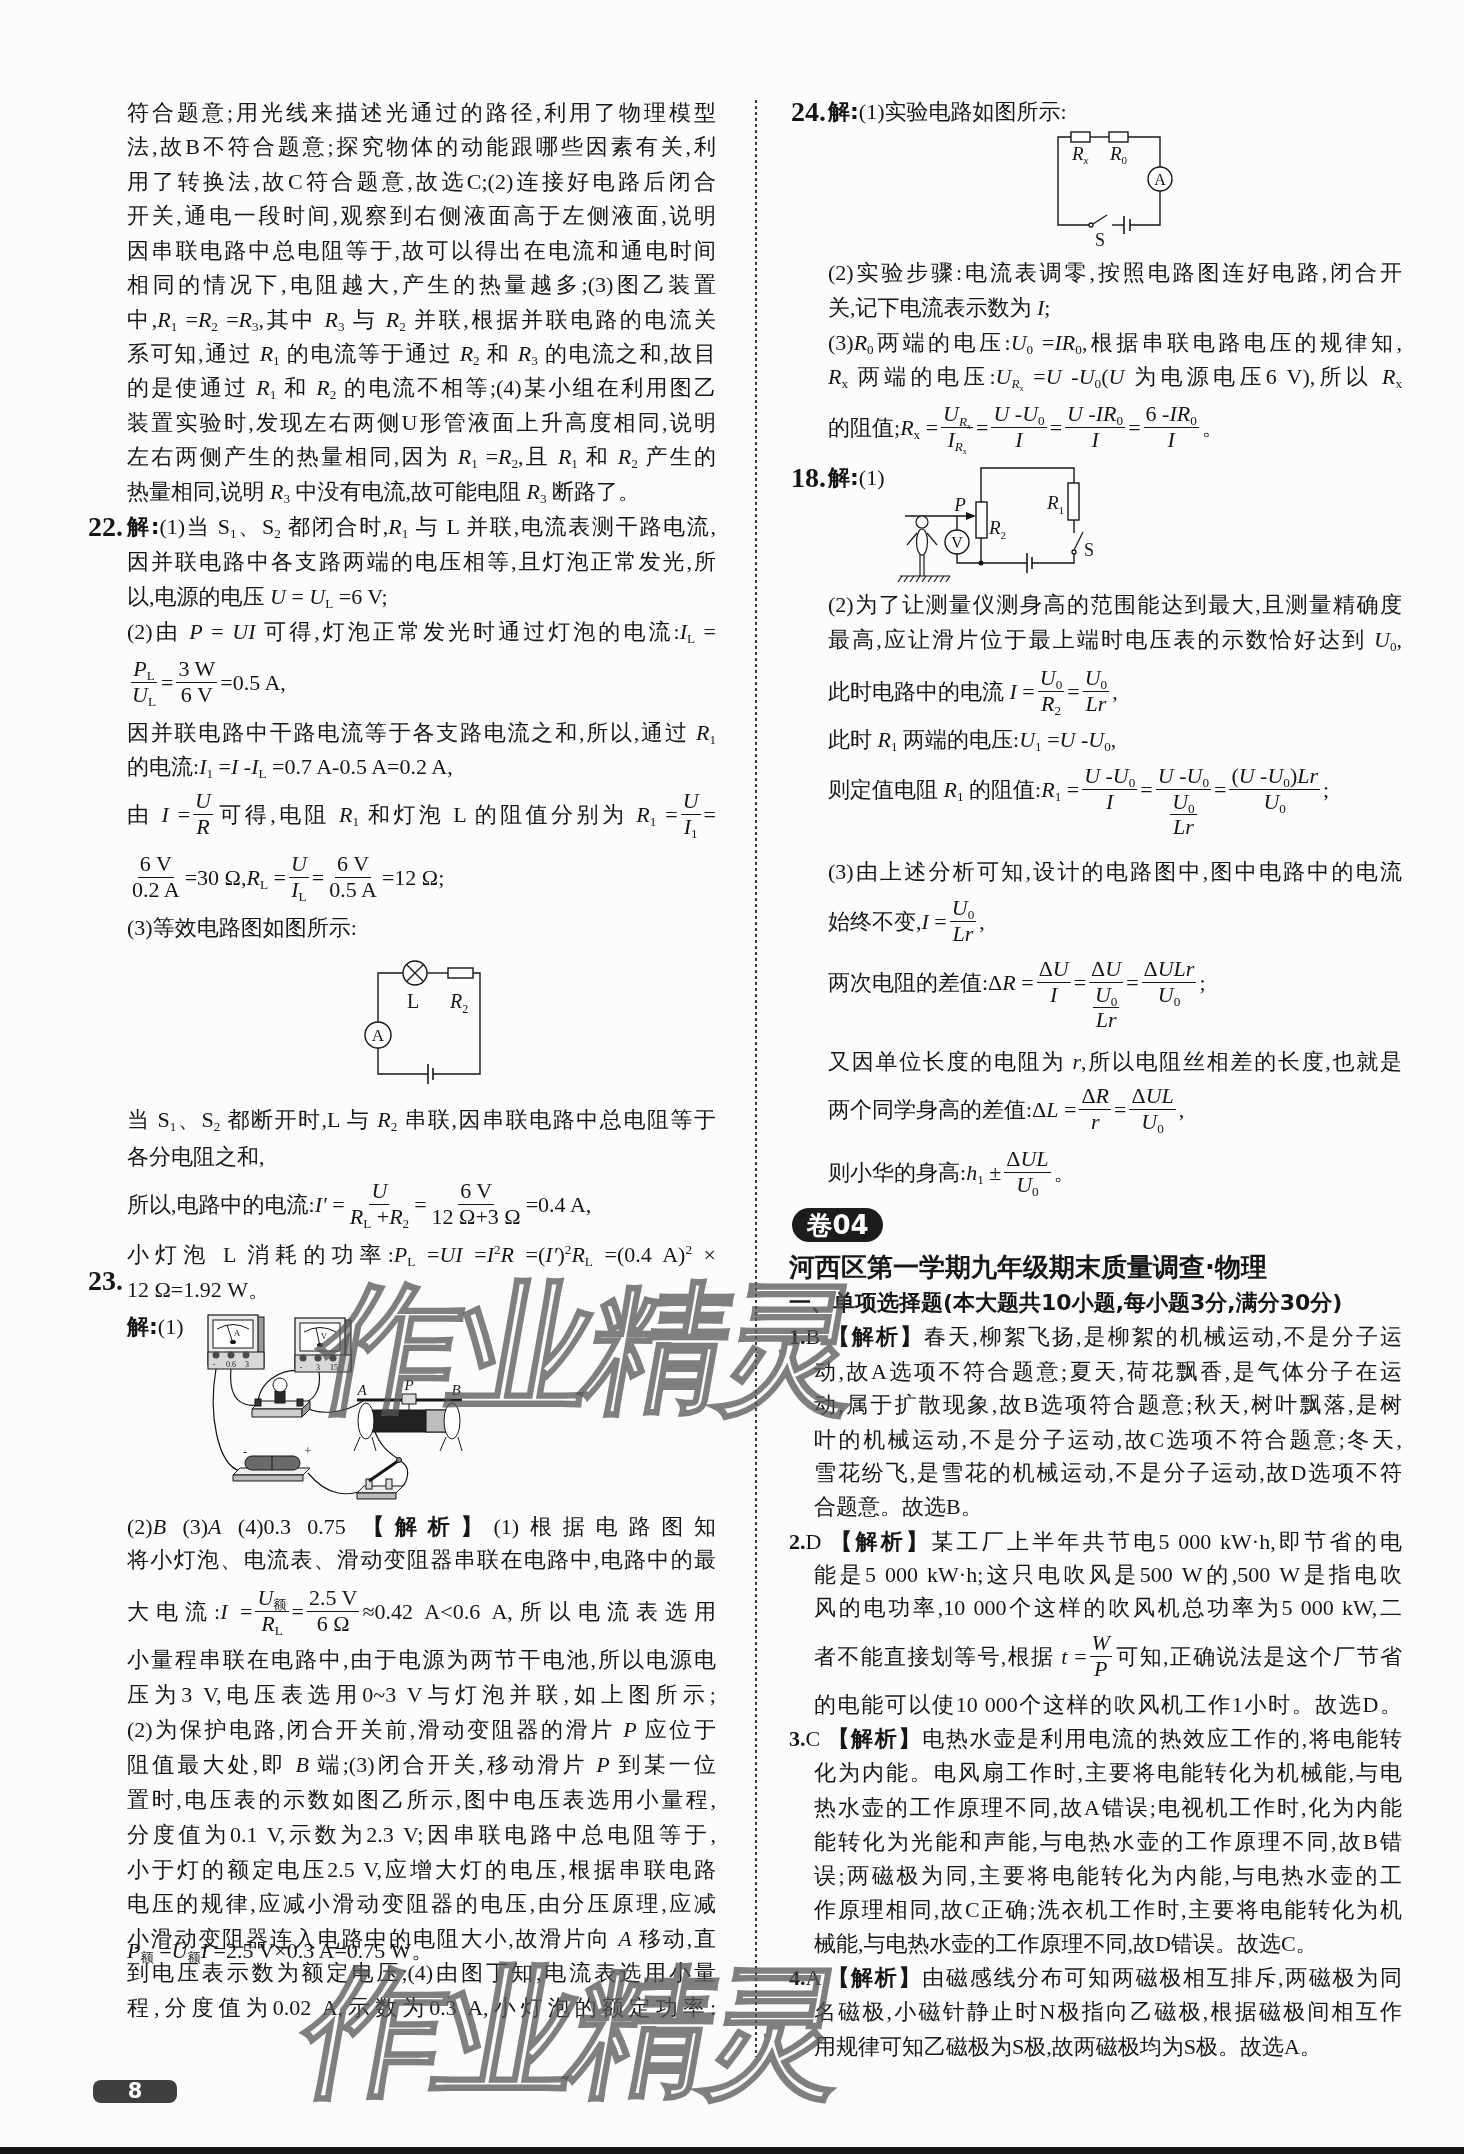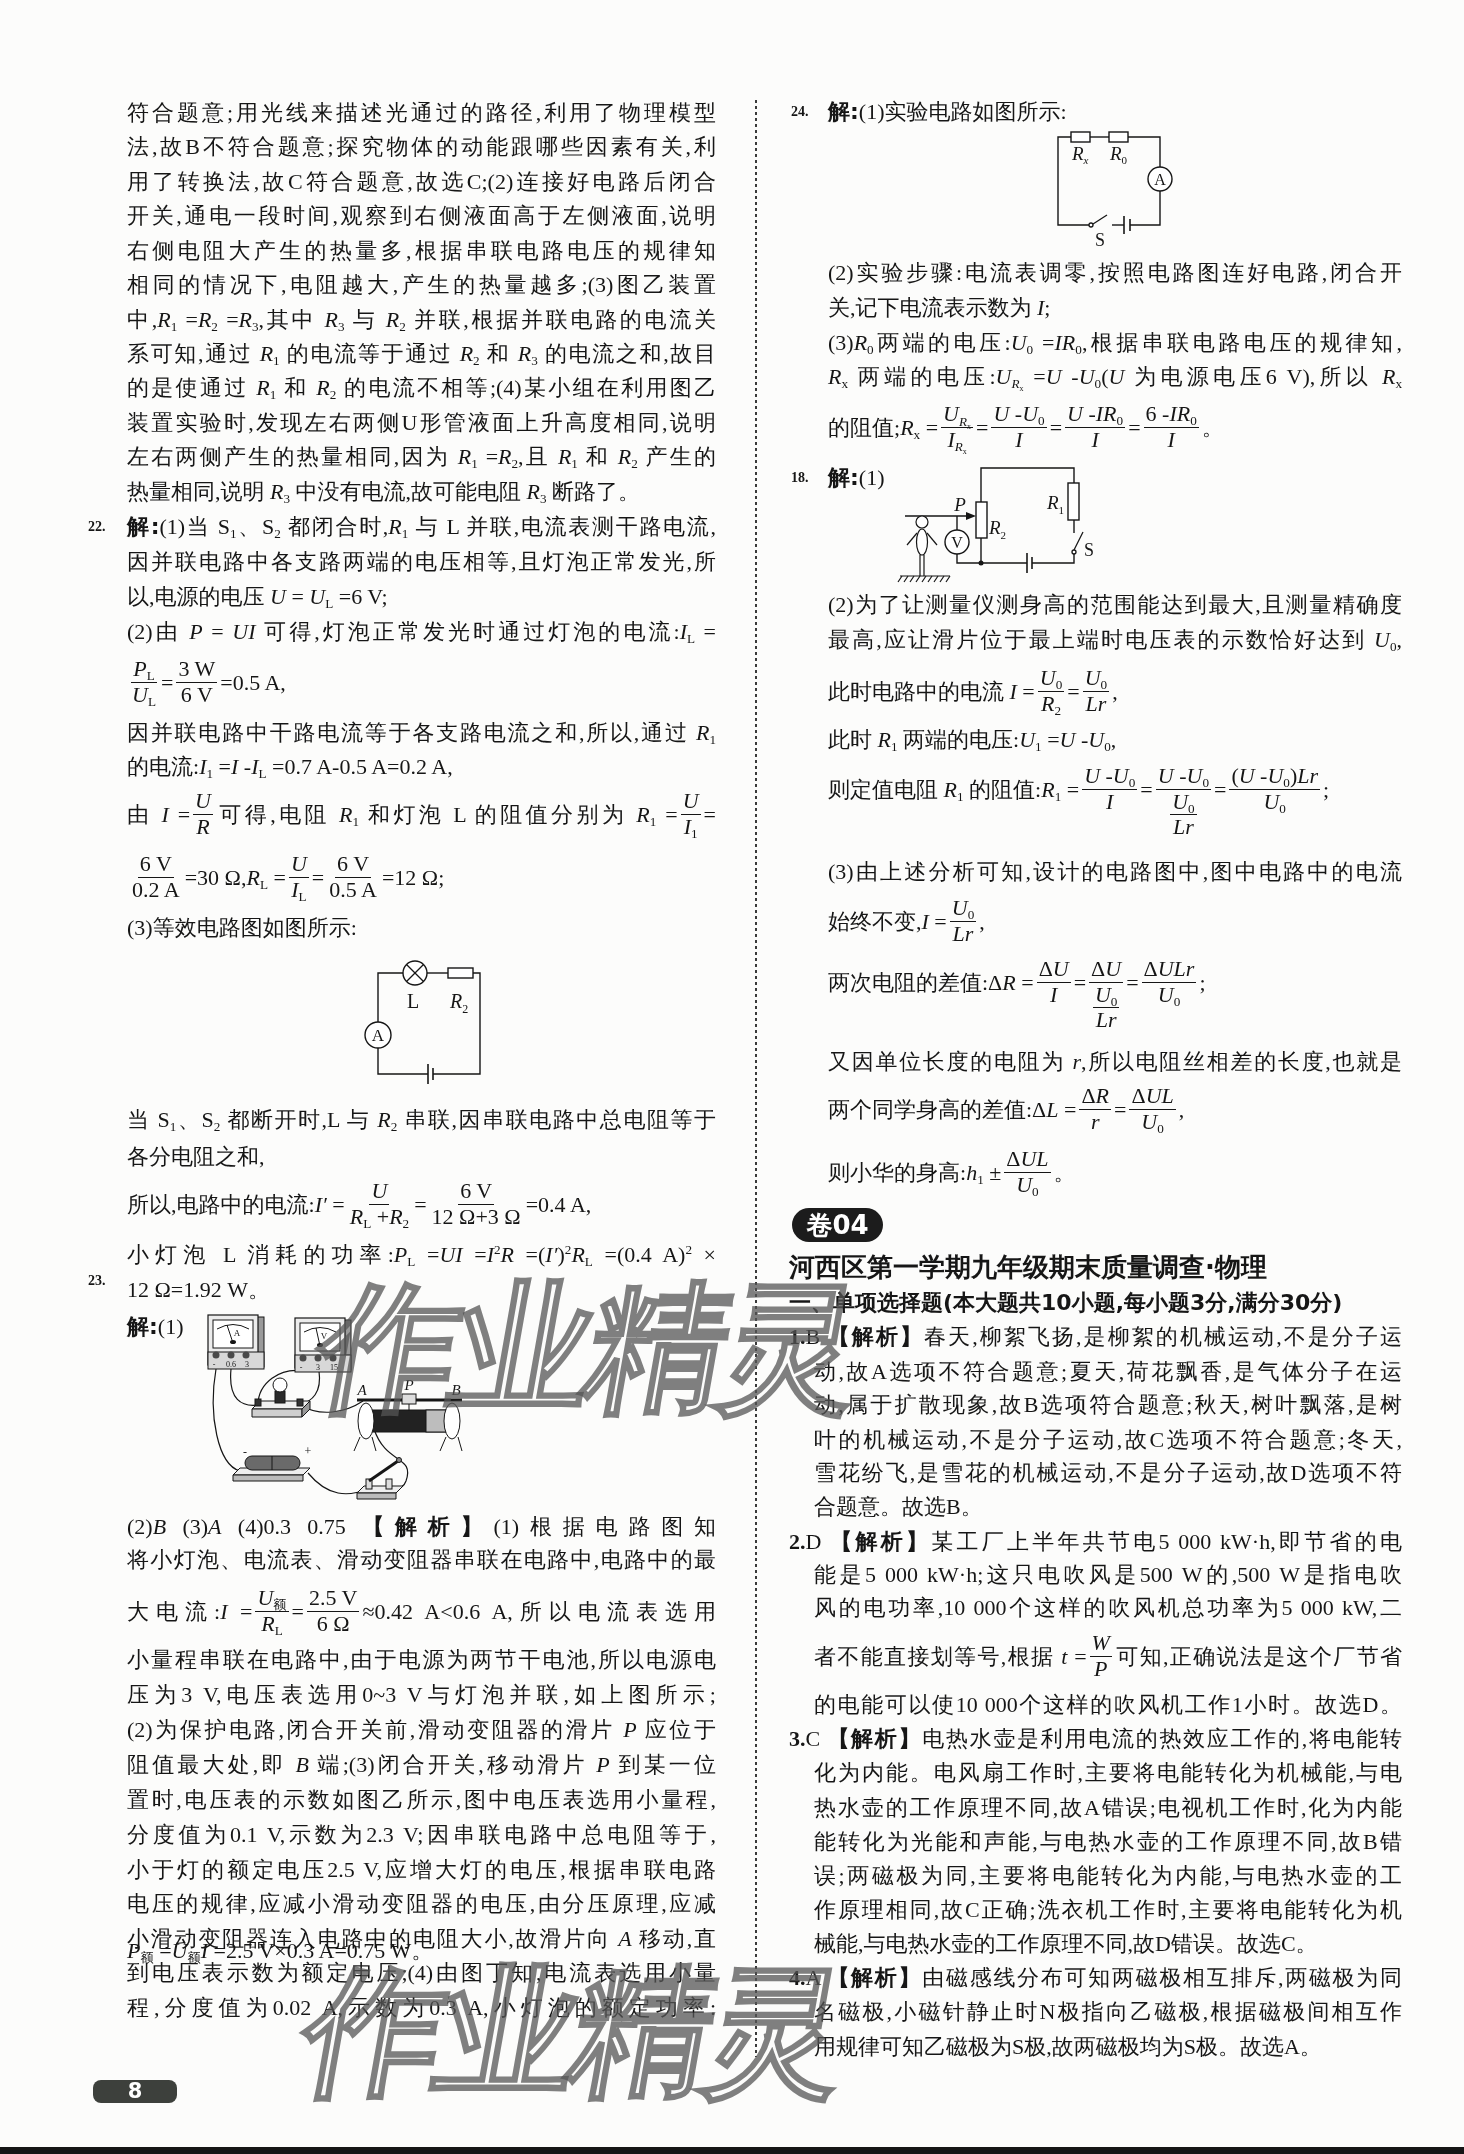--- a/index.html
+++ b/index.html
@@ -11,21 +11,21 @@
   .ln {
     position:absolute; height:34px; line-height:34px; font-size:22px;
     white-space:nowrap; text-align:justify; text-align-last:justify;
   }
   .ln.last { text-align:left; text-align-last:left; }
   .lc { left:127px; width:589px; }
   .rc { left:828px; width:574px; }
   .ec { left:814px; width:588px; }
   .ef { left:789px; width:613px; }
   .qnum {
-    position:absolute; height:34px; line-height:34px; font-size:14px;
+    position:absolute; height:34px; line-height:34px; font-size:28px;
     font-weight:bold; font-family:"Liberation Serif",serif; white-space:nowrap;
   }
   .var { font-family:"Liberation Serif",serif; font-style:italic; }
   .up  { font-family:"Liberation Serif",serif; }
   sub.sub { font-size:0.6em; vertical-align:-0.32em; line-height:0; font-style:normal; }
   sup.sup { font-size:0.6em; vertical-align:0.62em; line-height:0; font-style:normal; }
   .bold { font-weight:bold; font-family:"DejaVu Sans",sans-serif; }
   .qn { font-weight:bold; font-family:"Liberation Serif",serif; }
   .frac {
     display:inline-flex; flex-direction:column; align-items:center;
@@ -71,21 +71,21 @@
 </style>
 </head>
 <body>
 
 <div>
 
   <div class="ln lc" style="top:96px">符合题意;用光线来描述光通过的路径,利用了物理模型</div>
   <div class="ln lc" style="top:130px">法,故B不符合题意;探究物体的动能跟哪些因素有关,利</div>
   <div class="ln lc" style="top:165px">用了转换法,故C符合题意,故选C;(2)连接好电路后闭合</div>
   <div class="ln lc" style="top:199px">开关,通电一段时间,观察到右侧液面高于左侧液面,说明</div>
-  <div class="ln lc" style="top:234px">右侧电阻大产生的热量多,根据串联电路电压的规律知</div>
+  <div class="ln lc" style="top:234px">因串联电路中总电阻等于,故可以得出在电流和通电时间</div>
   <div class="ln lc" style="top:268px">相同的情况下,电阻越大,产生的热量越多;(3)图乙装置</div>
   <div class="ln lc" style="top:303px">中,<span class="var">R</span><sub class="sub">1</sub> =<span class="var">R</span><sub class="sub">2</sub> =<span class="var">R</span><sub class="sub">3</sub>,其中 <span class="var">R</span><sub class="sub">3</sub> 与 <span class="var">R</span><sub class="sub">2</sub> 并联,根据并联电路的电流关</div>
   <div class="ln lc" style="top:337px">系可知,通过 <span class="var">R</span><sub class="sub">1</sub> 的电流等于通过 <span class="var">R</span><sub class="sub">2</sub> 和 <span class="var">R</span><sub class="sub">3</sub> 的电流之和,故目</div>
   <div class="ln lc" style="top:371px">的是使通过 <span class="var">R</span><sub class="sub">1</sub> 和 <span class="var">R</span><sub class="sub">2</sub> 的电流不相等;(4)某小组在利用图乙</div>
   <div class="ln lc" style="top:406px">装置实验时,发现左右两侧U形管液面上升高度相同,说明</div>
   <div class="ln lc" style="top:440px">左右两侧产生的热量相同,因为 <span class="var">R</span><sub class="sub">1</sub> =<span class="var">R</span><sub class="sub">2</sub>,且 <span class="var">R</span><sub class="sub">1</sub> 和 <span class="var">R</span><sub class="sub">2</sub> 产生的</div>
   <div class="ln lc last" style="top:475px">热量相同,说明 <span class="var">R</span><sub class="sub">3</sub> 中没有电流,故可能电阻 <span class="var">R</span><sub class="sub">3</sub> 断路了。</div>
 
   <div class="qnum" style="left:88px;top:510px">22.</div>
   <div class="ln lc" style="top:510px"><span class="bold">解:</span>(1)当 <span class="up">S</span><sub class="sub">1</sub>、<span class="up">S</span><sub class="sub">2</sub> 都闭合时,<span class="var">R</span><sub class="sub">1</sub> 与 L 并联,电流表测干路电流,</div>

